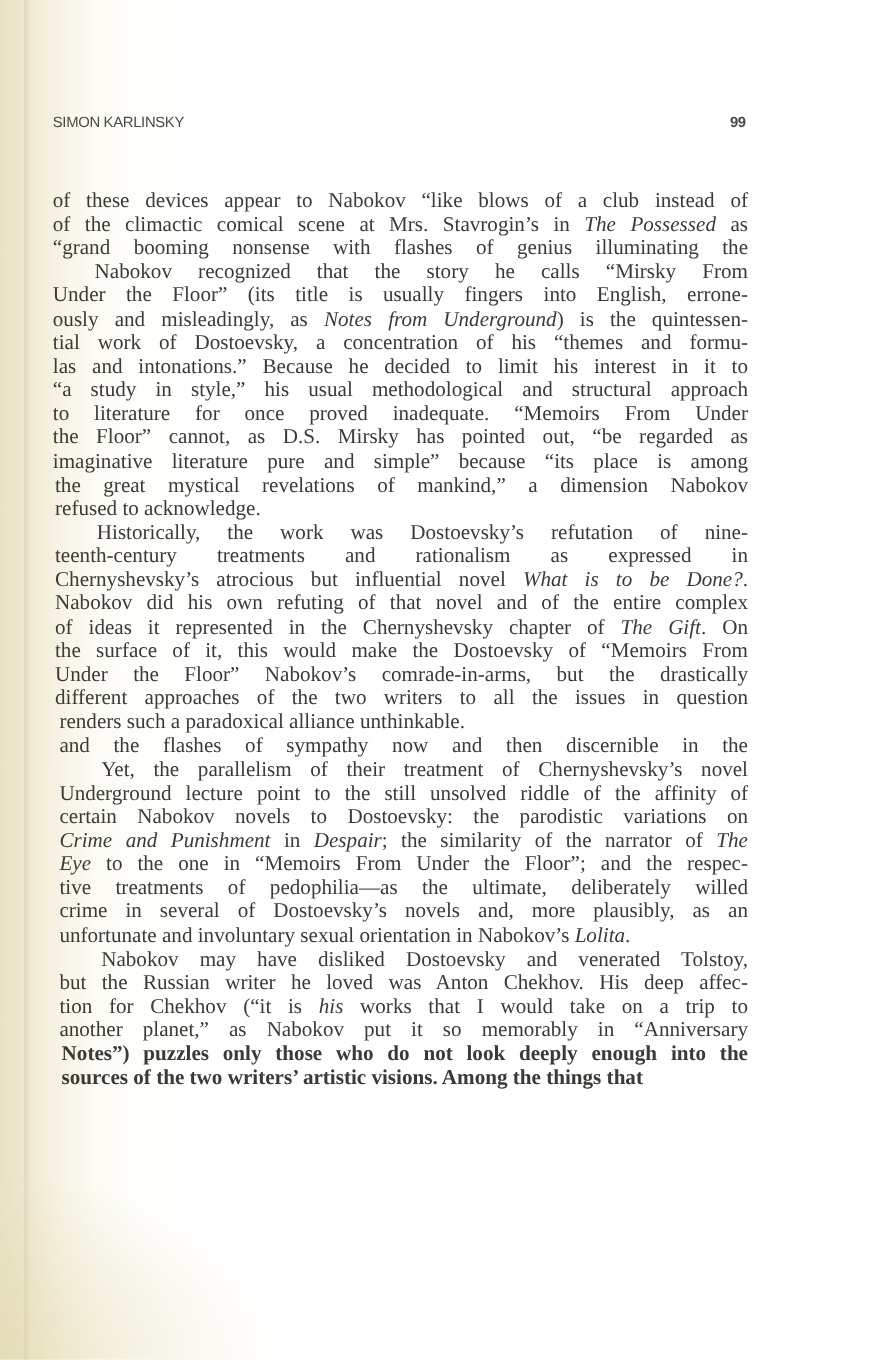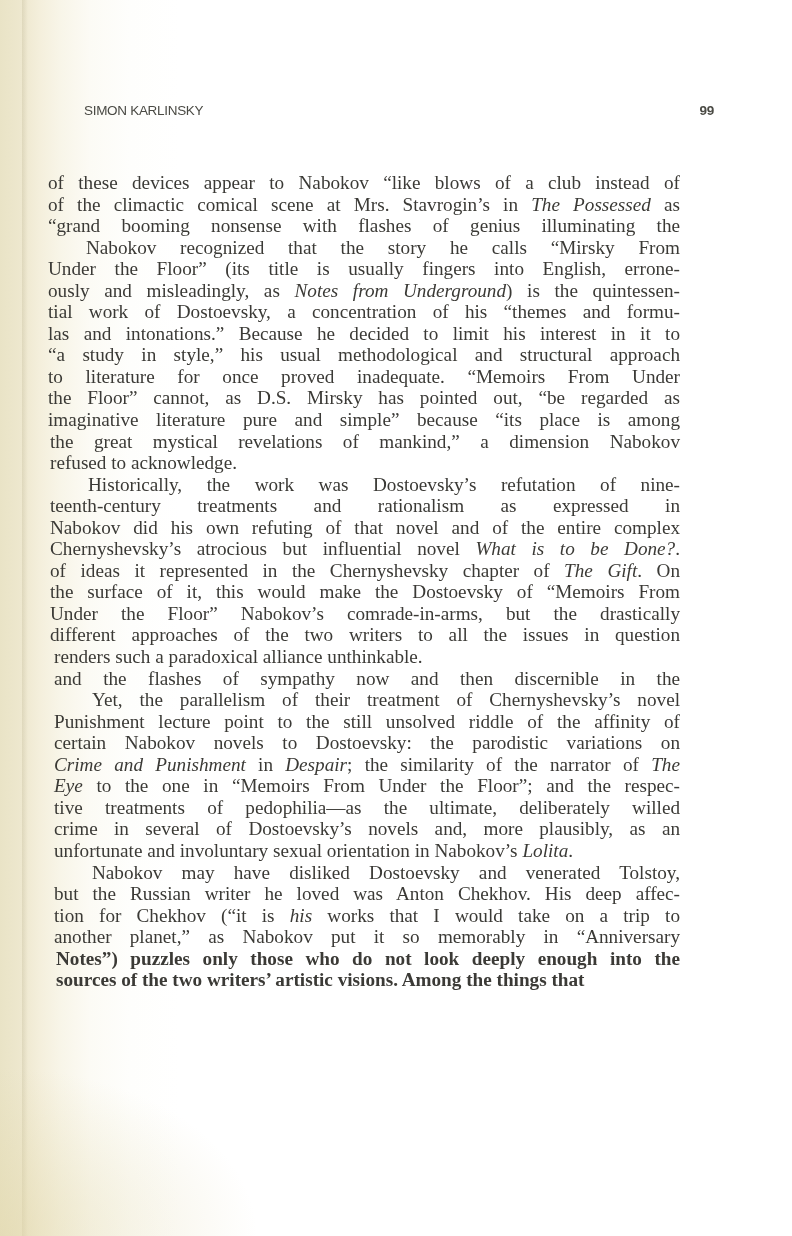--- a/index.html
+++ b/index.html
@@ -47,21 +47,20 @@
     position: absolute;
     top: 103px;
     left: 48px;
     width: 632px;
     display: flex;
     justify-content: space-between;
     font-family: "Liberation Sans", sans-serif;
     font-size: 13.5px;
     color: #4a4a44;
     letter-spacing: -0.3px;
-    margin-left: 36px;
     -webkit-font-smoothing: antialiased;
   }
   .running-head .author { font-weight: normal; }
   .running-head .folio { font-weight: bold; margin-right: 2px; }
 
   .body-text {
     position: absolute;
     top: 172px;
     left: 48px;
     width: 632px;
@@ -121,32 +120,32 @@
         <span class="line">“a study in style,” his usual methodological and structural approach</span>
         <span class="line">to literature for once proved inadequate. “Memoirs From Under</span>
         <span class="line">the Floor” cannot, as D.S. Mirsky has pointed out, “be regarded as</span>
         <span class="line">imaginative literature pure and simple” because “its place is among</span>
         <span class="line shift1">the great mystical revelations of mankind,” a dimension Nabokov</span>
         <span class="line last shift1">refused to acknowledge.</span>
       </p>
       <p>
         <span class="line indent shift1">Historically, the work was Dostoevsky’s refutation of nine-</span>
         <span class="line shift1">teenth-century treatments and rationalism as expressed in</span>
+        <span class="line shift1">Chernyshevsky’s atrocious but influential novel <em>What is to be Done?</em>.</span>
         <span class="line shift1">Nabokov did his own refuting of that novel and of the entire complex</span>
-        <span class="line shift1">Chernyshevsky’s atrocious but influential novel <em>What is to be Done?</em>.</span>
         <span class="line shift1">of ideas it represented in the Chernyshevsky chapter of <em>The Gift</em>. On</span>
         <span class="line shift1">the surface of it, this would make the Dostoevsky of “Memoirs From</span>
         <span class="line shift1">Under the Floor” Nabokov’s comrade-in-arms, but the drastically</span>
         <span class="line shift1">different approaches of the two writers to all the issues in question</span>
         <span class="line last shift2">renders such a paradoxical alliance unthinkable.</span>
       </p>
       <p>
         <span class="line shift2">and the flashes of sympathy now and then discernible in the</span>
         <span class="line indent shift2">Yet, the parallelism of their treatment of Chernyshevsky’s novel</span>
-        <span class="line shift2">Punishment lecture point to the still unsolved riddle of the affinity of</span>
+        <span class="line shift2">Underground lecture point to the still unsolved riddle of the affinity of</span>
         <span class="line shift2">certain Nabokov novels to Dostoevsky: the parodistic variations on</span>
         <span class="line shift2"><em>Crime and Punishment</em> in <em>Despair</em>; the similarity of the narrator of <em>The</em></span>
         <span class="line shift2"><em>Eye</em> to the one in “Memoirs From Under the Floor”; and the respec-</span>
         <span class="line shift2">tive treatments of pedophilia—as the ultimate, deliberately willed</span>
         <span class="line shift2">crime in several of Dostoevsky’s novels and, more plausibly, as an</span>
         <span class="line last shift2">unfortunate and involuntary sexual orientation in Nabokov’s <em>Lolita</em>.</span>
       </p>
       <p>
         <span class="line indent shift2">Nabokov may have disliked Dostoevsky and venerated Tolstoy,</span>
         <span class="line shift2">but the Russian writer he loved was Anton Chekhov. His deep affec-</span>

